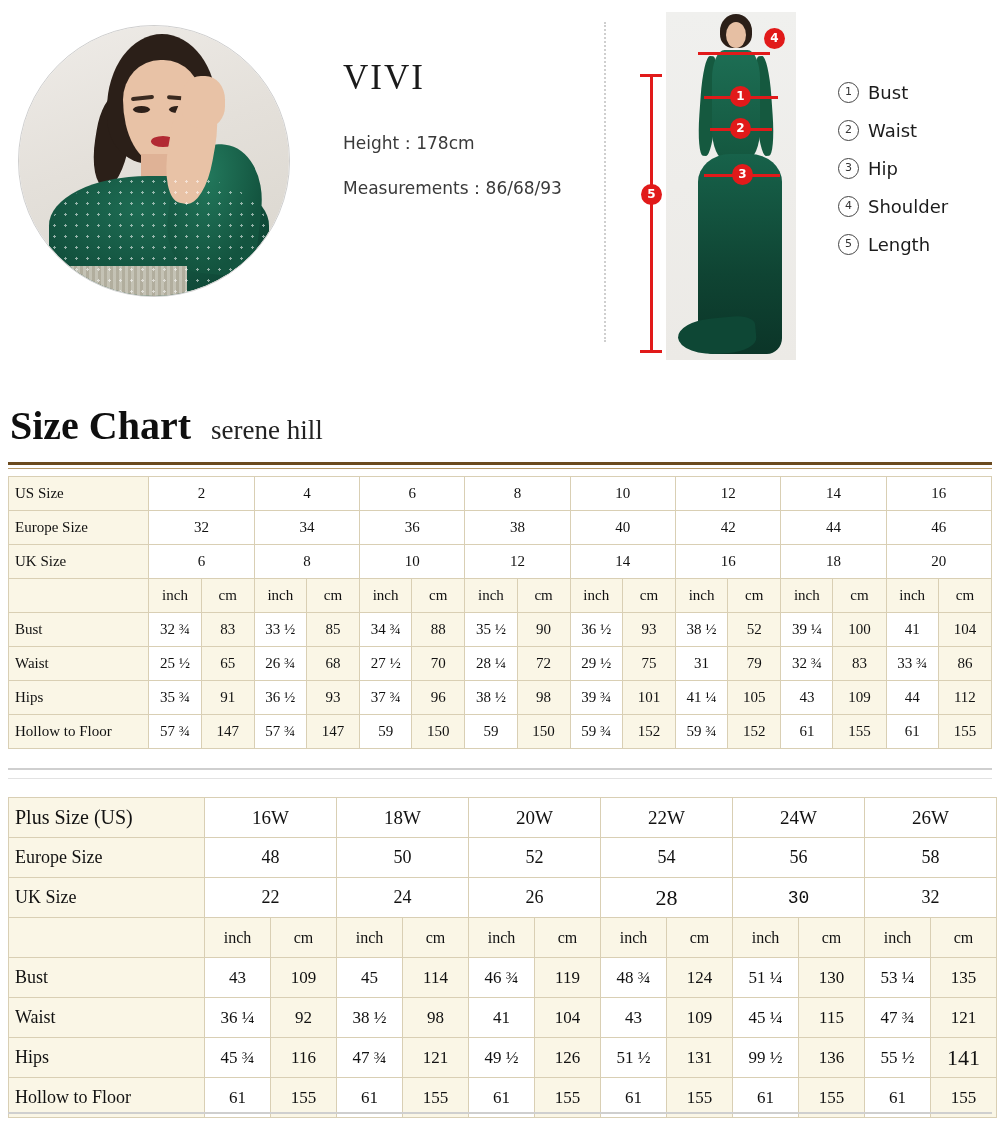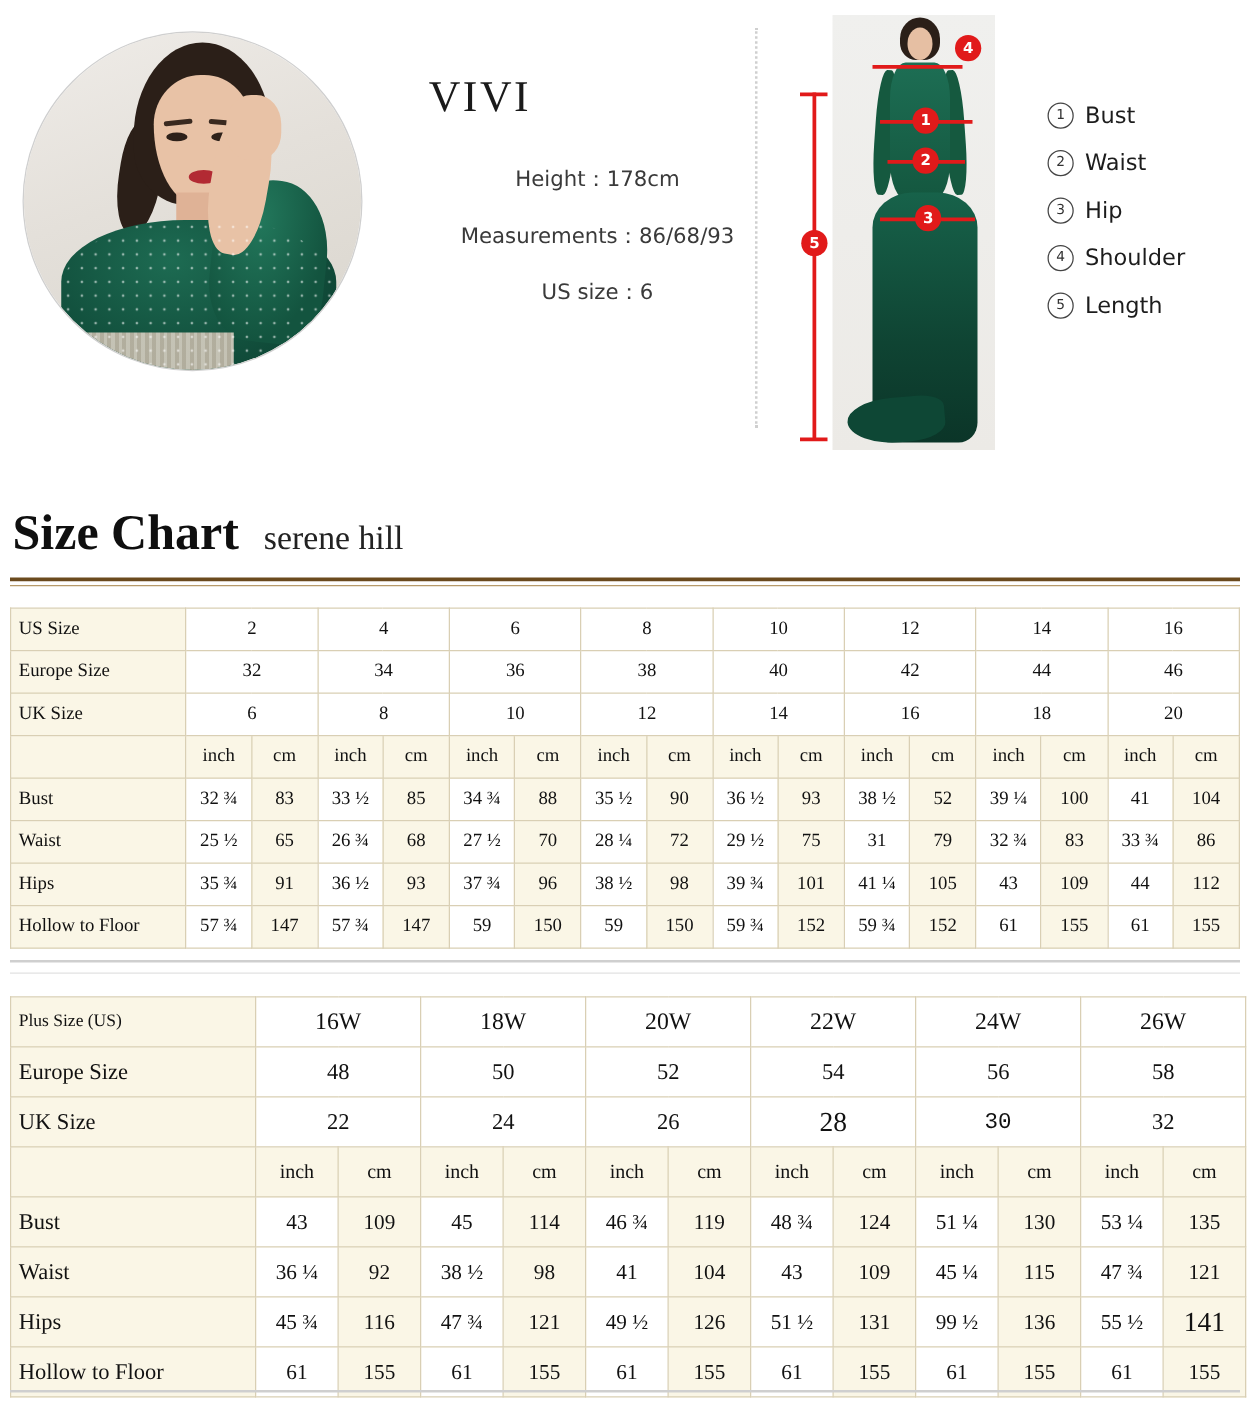--- a/index.html
+++ b/index.html
@@ -157,21 +157,20 @@
     letter-spacing: 2px;
     color: #1a1a1a;
     margin: 0 0 34px 0;
   }
   .spec-line {
     font-family: "DejaVu Sans", sans-serif;
     font-size: 17px;
     color: #3a3a3a;
     margin-bottom: 22px;
     white-space: nowrap;
-    text-align: center;
   }
   .spec-line .v { color: #3a3a3a; }
 
   
   .dot-sep {
     position: absolute;
     left: 604px;
     top: 22px;
     width: 0;
     height: 320px;
@@ -347,21 +346,21 @@
   .rowhead {
     text-align: left !important;
     padding-left: 6px !important;
     background: #faf6e6;
     font-size: 16px;
   }
   .beige { background: #faf6e6; }
   .white { background: #ffffff; }
   .unitcell { font-size: 14px; }
 
-  #table-standard { top: 486px; }
+  #table-standard { top: 476px; }
   #table-plus { top: 797px; }
 
   .divider {
     position: absolute;
     left: 8px;
     width: 984px;
     height: 2px;
     background: #cfcfcf;
   }
   #div-1 { top: 768px; }
@@ -402,23 +401,20 @@
     </div>
   </div>
 
   <div class="model-info">
     <div class="model-name">VIVI</div>
     <div class="spec-line">
       <span>Height：</span><span class="v">178cm</span>
     </div>
     <div class="spec-line">
       <span>Measurements：</span><span class="v">86/68/93</span>
-    </div>
-    <div class="spec-line">
-      <span>US size：</span><span class="v">6</span>
     </div>
   </div>
 
   <div class="dot-sep"></div>
 
   <div class="figure-area">
     <div class="fig-bg"></div>
     <div class="f-hair"></div>
     <div class="f-face"></div>
     <div class="f-arm-l"></div>
@@ -642,21 +638,21 @@
       <col style="width:66px">
     <col style="width:66px">
       <col style="width:66px">
     <col style="width:66px">
       <col style="width:66px">
     <col style="width:66px">
       <col style="width:66px">
   </colgroup>
   <tbody>
     <tr>
-      <td class="rowhead" style="font-size:14px;height:39px;">Plus Size (US)</td>
+      <td class="rowhead" style="font-size:20px;height:39px;">Plus Size (US)</td>
       <td class="white" colspan="2" style="font-size:19px;">16W</td>
       <td class="white" colspan="2" style="font-size:19px;">18W</td>
       <td class="white" colspan="2" style="font-size:19px;">20W</td>
       <td class="white" colspan="2" style="font-size:19px;">22W</td>
       <td class="white" colspan="2" style="font-size:19px;">24W</td>
       <td class="white" colspan="2" style="font-size:19px;">26W</td>
     </tr>
     <tr>
       <td class="rowhead" style="font-size:18px;height:39px;">Europe Size</td>
       <td class="white" colspan="2" style="font-size:18px;margin-left:28px;">48</td>

